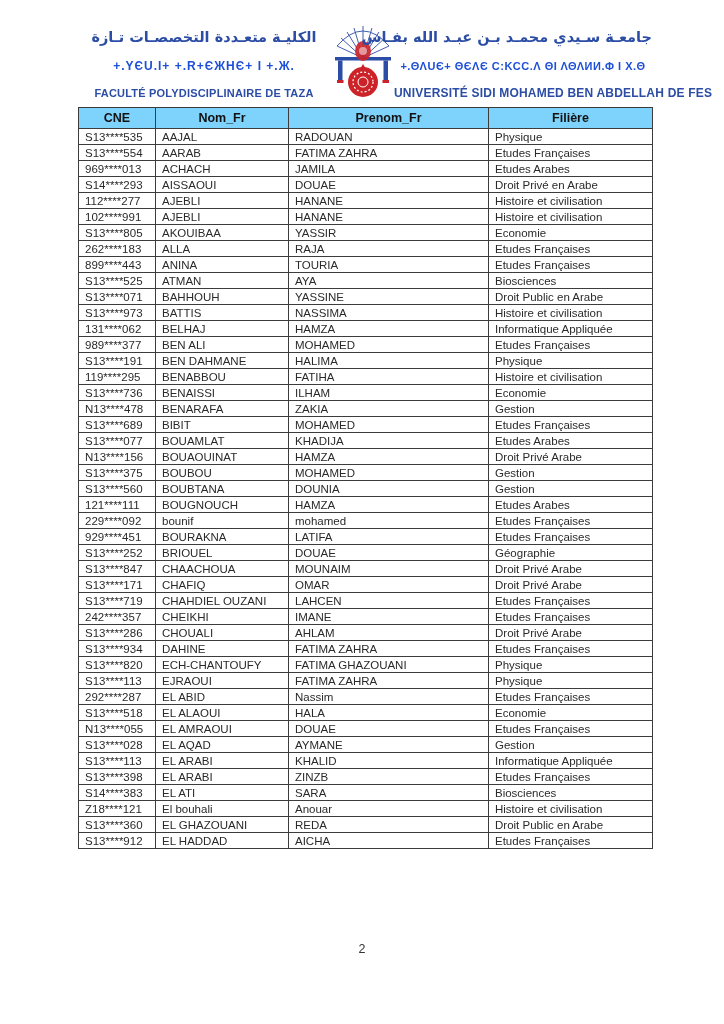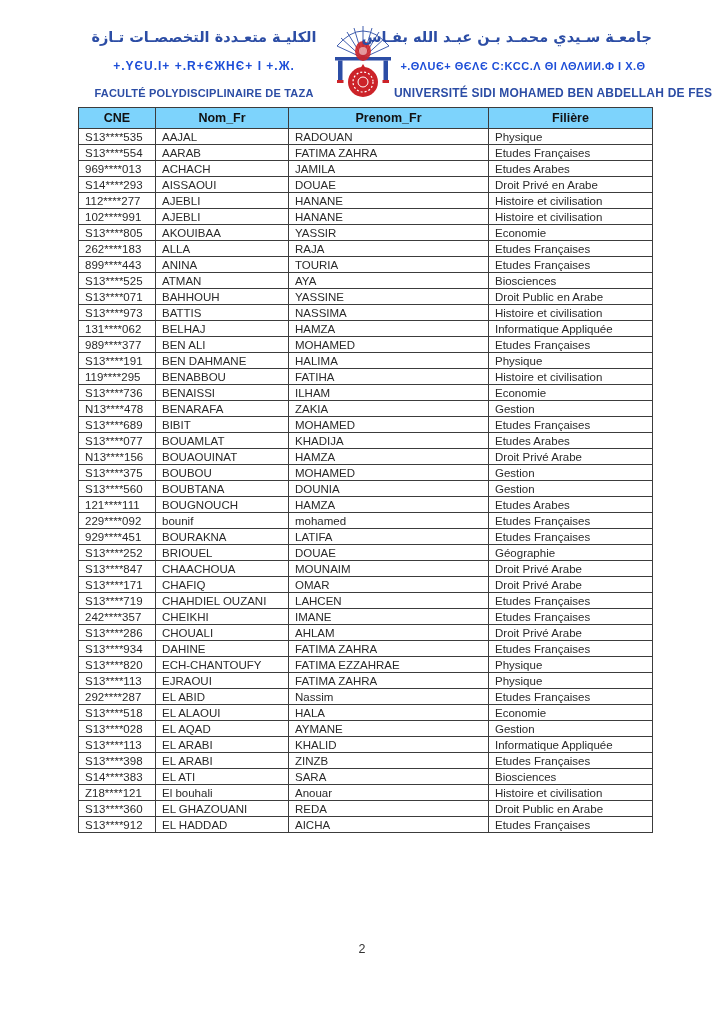--- a/index.html
+++ b/index.html
@@ -333,21 +333,21 @@
         </tr>
         <tr data-name="table-row">
           <td data-name="cell-cne">S13****934</td>
           <td data-name="cell-nom">DAHINE</td>
           <td data-name="cell-prenom">FATIMA ZAHRA</td>
           <td data-name="cell-filiere">Etudes Françaises</td>
         </tr>
         <tr data-name="table-row">
           <td data-name="cell-cne">S13****820</td>
           <td data-name="cell-nom">ECH-CHANTOUFY</td>
-          <td data-name="cell-prenom">FATIMA EZZAHRAE</td>
+          <td data-name="cell-prenom">FATIMA GHAZOUANI</td>
           <td data-name="cell-filiere">Physique</td>
         </tr>
         <tr data-name="table-row">
           <td data-name="cell-cne">S13****113</td>
           <td data-name="cell-nom">EJRAOUI</td>
           <td data-name="cell-prenom">FATIMA ZAHRA</td>
           <td data-name="cell-filiere">Physique</td>
         </tr>
         <tr data-name="table-row">
           <td data-name="cell-cne">292****287</td>
@@ -355,20 +355,26 @@
           <td data-name="cell-prenom">Nassim</td>
           <td data-name="cell-filiere">Etudes Françaises</td>
         </tr>
         <tr data-name="table-row">
           <td data-name="cell-cne">S13****518</td>
           <td data-name="cell-nom">EL ALAOUI</td>
           <td data-name="cell-prenom">HALA</td>
           <td data-name="cell-filiere">Economie</td>
         </tr>
         <tr data-name="table-row">
+          <td data-name="cell-cne">N13****055</td>
+          <td data-name="cell-nom">EL AMRAOUI</td>
+          <td data-name="cell-prenom">DOUAE</td>
+          <td data-name="cell-filiere">Etudes Françaises</td>
+        </tr>
+        <tr data-name="table-row">
           <td data-name="cell-cne">S13****028</td>
           <td data-name="cell-nom">EL AQAD</td>
           <td data-name="cell-prenom">AYMANE</td>
           <td data-name="cell-filiere">Gestion</td>
         </tr>
         <tr data-name="table-row">
           <td data-name="cell-cne">S13****113</td>
           <td data-name="cell-nom">EL ARABI</td>
           <td data-name="cell-prenom">KHALID</td>
           <td data-name="cell-filiere">Informatique Appliquée</td>

